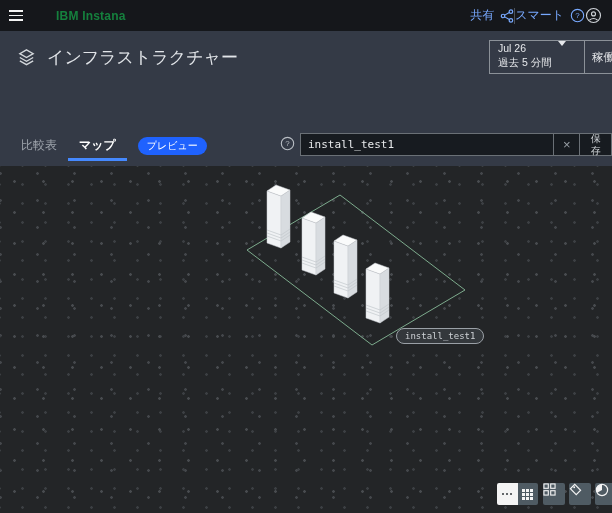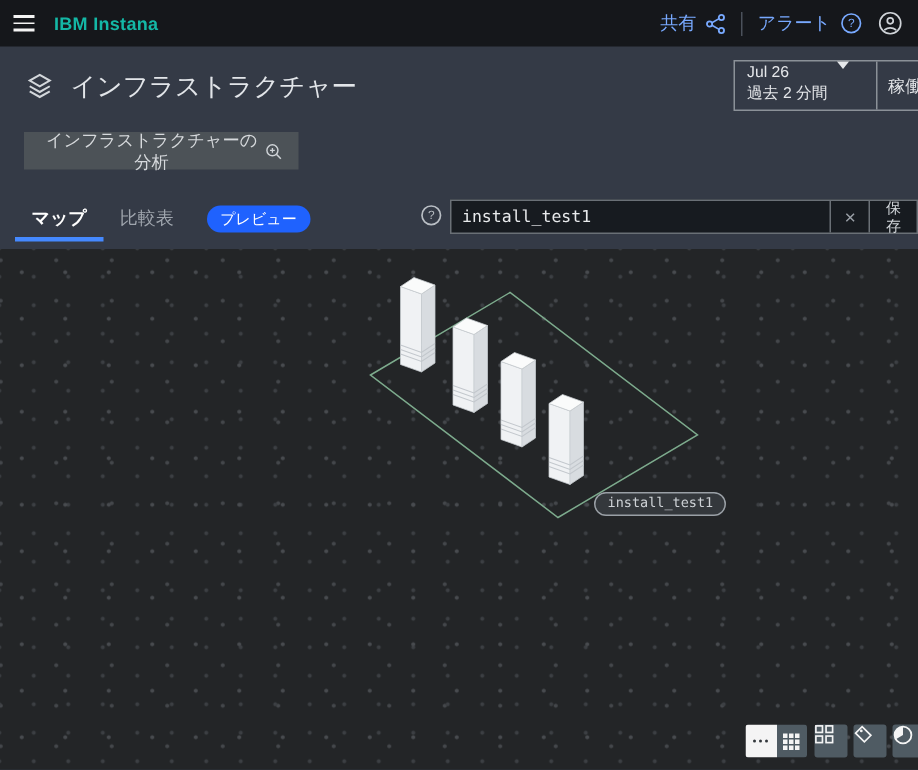--- a/index.html
+++ b/index.html
@@ -9,22 +9,22 @@
     background:#343a46; color:#dde1e6; position:relative;
   }
   
   .topbar {
     position:absolute; top:0; left:0; width:612px; height:31px;
     background:#15171b; display:flex; align-items:center;
   }
   .hamburger { width:32px; height:31px; display:flex; flex-direction:column;
     justify-content:center; align-items:center; gap:3px; cursor:pointer; }
   .hamburger span { display:block; width:14px; height:1.5px; background:#f4f4f4; }
-  .brand { font-size:12px; font-weight:bold; color:#14b8a6; margin-left:4px; letter-spacing:.2px; }
-  .topbar-right { margin-left:auto; display:flex; align-items:center; gap:10px; padding-right:10px; }
+  .brand { font-size:12px; font-weight:bold; color:#15803d; margin-left:24px; letter-spacing:.2px; }
+  .topbar-right { margin-left:auto; display:flex; align-items:center; padding-right:10px; }
   .tb-link { display:flex; align-items:center; gap:6px; color:#78a9ff; font-size:12px; cursor:pointer; }
   .tb-divider { width:1px; height:16px; background:#4b515b; }
   .icon-svg { display:block; }
   
   .header { position:absolute; top:31px; left:0; width:524px; height:94px; }
   .title-row { position:absolute; top:15px; left:16px; display:flex; align-items:center; gap:10px; }
   .page-title { font-size:17px; font-weight:400; color:#e2e5e9; }
   .time-box { position:absolute; top:9px; left:489px; height:34px; display:flex;
     border:1px solid #8b9198; }
   .time-seg { width:94px; display:flex; padding:0 8px; cursor:pointer; }
@@ -50,21 +50,21 @@
   .help-circle { position:absolute; top:11px; left:280px; cursor:pointer; }
   .querybar { position:absolute; top:8px; left:300px; width:312px; height:23px;
     border:1px solid #6a7076; background:#171b20; display:flex; align-items:stretch; }
   .query-input { flex:0 0 253px; background:transparent; border:none; border-right:1px solid #6a7076;
     outline:none; color:#e8eaec; font-family:"DejaVu Sans Mono","Liberation Mono",monospace;
     font-size:11px; padding:0 7px; }
   .clear-btn { width:26px; display:flex; align-items:center; justify-content:center;
     color:#9aa0a7; font-size:13px; background:transparent; border:none; cursor:pointer; font-family:inherit; }
   .qb-divider { width:1px; background:#6a7076; }
   .save-btn { width:31px; background:transparent; border:none; color:#d2d6da; font-size:10px;
-    line-height:1.15; font-family:Liberation Serif, serif; cursor:pointer; padding:0 6px; text-align:center;
+    line-height:1.15; font-family:Liberation Mono, monospace; cursor:pointer; padding:0 6px; text-align:center;
     word-break:break-all; white-space:normal; }
   
   .map { position:absolute; top:166px; left:0; width:612px; height:347px;
     background-color:#232527;
     background-image:
       radial-gradient(circle,#484b4f 1px, transparent 1.6px),
       radial-gradient(circle,#3c3f43 1px, transparent 1.6px),
       radial-gradient(circle,#44474b 1px, transparent 1.6px);
     background-size:29px 31px, 23px 19px, 37px 27px;
     background-position:0 0, 11px 9px, 19px 21px;
@@ -104,21 +104,21 @@
       <svg class="icon-svg" width="14" height="14" viewBox="0 0 16 16">
         <circle cx="12.5" cy="3" r="2" fill="none" stroke="#78a9ff" stroke-width="1.4"></circle>
         <circle cx="3.5" cy="8" r="2" fill="none" stroke="#78a9ff" stroke-width="1.4"></circle>
         <circle cx="12.5" cy="13" r="2" fill="none" stroke="#78a9ff" stroke-width="1.4"></circle>
         <line x1="5.3" y1="7" x2="10.7" y2="3.9" stroke="#78a9ff" stroke-width="1.3"></line>
         <line x1="5.3" y1="9" x2="10.7" y2="12.1" stroke="#78a9ff" stroke-width="1.3"></line>
       </svg>
     </div>
     <div class="tb-divider"></div>
     <div class="tb-link">
-      <span>アラート</span>
+      <span>スマート</span>
       <svg class="icon-svg" width="15" height="15" viewBox="0 0 16 16">
         <circle cx="8" cy="8" r="6.6" fill="none" stroke="#78a9ff" stroke-width="1.2"></circle>
         <text x="8" y="11" text-anchor="middle" font-size="8.5" fill="#78a9ff" font-family="sans-serif">?</text>
       </svg>
     </div>
     <svg class="icon-svg" width="17" height="17" viewBox="0 0 18 18">
       <circle cx="9" cy="9" r="7.4" fill="none" stroke="#cfd3d8" stroke-width="1.2"></circle>
       <circle cx="9" cy="7.3" r="2.1" fill="none" stroke="#cfd3d8" stroke-width="1.2"></circle>
       <path d="M4.8 13.8 Q9 10.6 13.2 13.8" fill="none" stroke="#cfd3d8" stroke-width="1.2"></path>
     </svg>
@@ -132,45 +132,36 @@
       <path d="M4 11 L11 15 L18 11" fill="none" stroke="#d3d7db" stroke-width="1.4"></path>
       <path d="M4 14.5 L11 18.5 L18 14.5" fill="none" stroke="#d3d7db" stroke-width="1.4"></path>
     </svg>
     <h1 class="page-title">インフラストラクチャー</h1>
   </div>
 
   <div class="time-box">
     <div class="time-seg">
       <div class="time-text">
         <div>Jul 26</div>
-        <div>過去 2 分間</div>
+        <div>過去 5 分間</div>
       </div>
       <span class="chev"></span>
     </div>
     <div class="live-seg">稼働中</div>
   </div>
 
-  <button class="analyze-btn">
-    <span>インフラストラクチャーの分析</span>
-    <svg class="icon-svg" width="14" height="14" viewBox="0 0 16 16">
-      <circle cx="7" cy="7" r="4.6" fill="none" stroke="#cfd3d7" stroke-width="1.2"></circle>
-      <line x1="10.5" y1="10.5" x2="14" y2="14" stroke="#cfd3d7" stroke-width="1.3"></line>
-      <line x1="5" y1="7" x2="9" y2="7" stroke="#cfd3d7" stroke-width="1.1"></line>
-      <line x1="7" y1="5" x2="7" y2="9" stroke="#cfd3d7" stroke-width="1.1"></line>
-    </svg>
-  </button>
 </div>
 
 <div class="tabrow">
   <div class="tabs">
+    <div class="tab">
+      <span>比較表</span>
+    </div>
     <div class="tab active">
       <span>マップ</span>
-    </div>
-    <div class="tab">
-      <span>比較表</span>
     </div>
     <div class="tab">
       <span class="badge">プレビュー</span>
     </div>
   </div>
 
   <svg class="help-circle icon-svg" width="15" height="15" viewBox="0 0 16 16">
     <circle cx="8" cy="8" r="6.6" fill="none" stroke="#b9bec4" stroke-width="1.2"></circle>
     <text x="8" y="11" text-anchor="middle" font-size="8.5" fill="#b9bec4" font-family="sans-serif">?</text>
   </svg>

